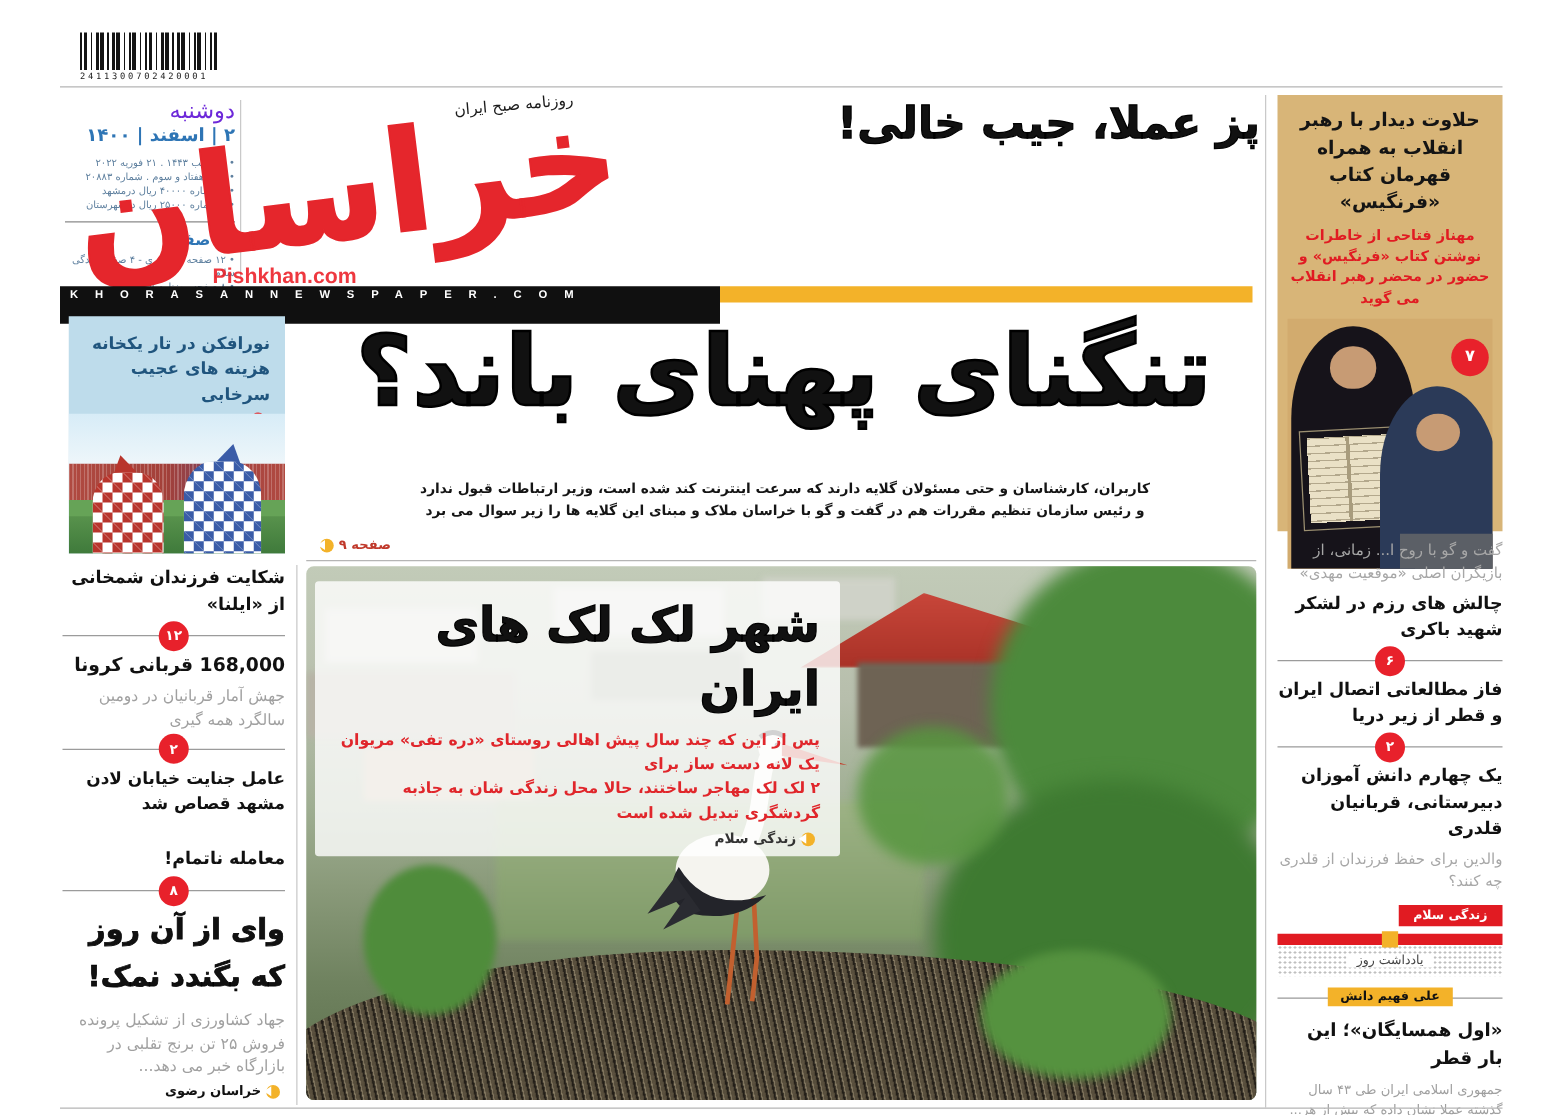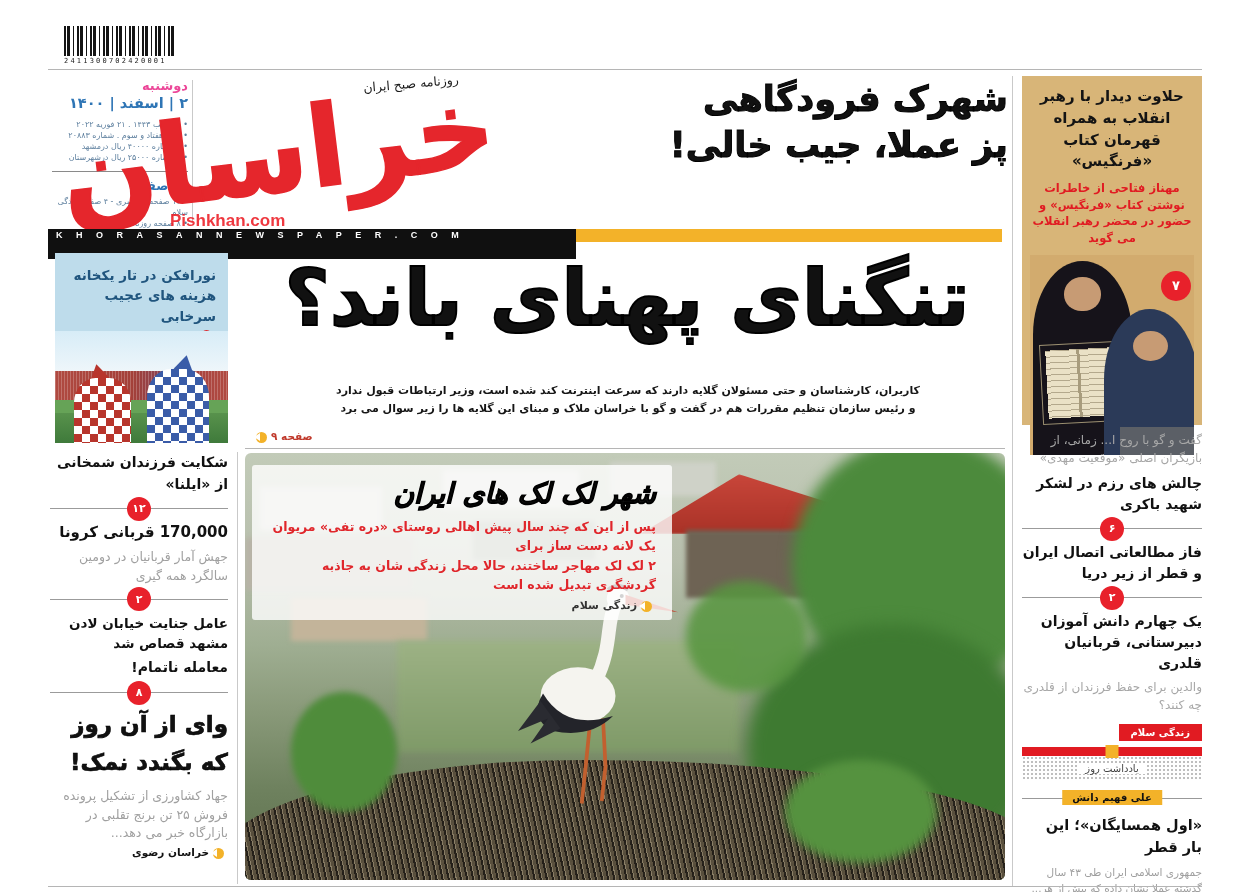--- a/index.html
+++ b/index.html
@@ -10,21 +10,21 @@
   .rule{background:#b5b5b5;height:1px;}
   .vrule{background:#c9c9c9;width:1px;}
 
   
   .barcode{left:64px;top:26px;width:112px;}
   .bars{height:30px;background:repeating-linear-gradient(90deg,#141414 0 2px,#fff 2px 3px,#141414 3px 6px,#fff 6px 9px,#141414 9px 10px,#fff 10px 13px);}
   .digits{font-family:"DejaVu Sans Mono",monospace;font-size:7px;letter-spacing:2.2px;color:#222;margin-top:1px;white-space:nowrap;}
 
   
   .dateblock{left:52px;top:78px;width:136px;}
-  .weekday{font-size:13px;font-weight:bold;color:#ec4899;}
+  .weekday{font-size:18px;font-weight:normal;color:#6d28d9;}
   .datefa{font-size:14.5px;font-weight:bold;color:#2e75b5;margin-top:2px;margin-bottom:8px;}
   .tiny{font-size:8px;color:#5d7f9e;line-height:11px;}
   .tiny::before{content:"• ";color:#5d7f9e;}
   .db-rule{border-top:1px solid #8a8a8a;margin:8px 0 6px;}
   .pagestitle{font-size:12.5px;font-weight:bold;color:#2e75b5;margin-bottom:3px;}
   .vrule-mast{left:192px;top:80px;height:142px;}
 
   
   .logo{left:196px;top:64px;width:300px;height:165px;color:#e5262c;font-size:112px;font-weight:bold;
         line-height:160px;text-align:center;transform:rotate(-7deg);-webkit-text-stroke:1.5px #e5262c;}
@@ -79,21 +79,21 @@
   .tree2{right:-4%;top:40%;width:38%;height:58%;background:#3e7a31;border-radius:50%;filter:blur(8px);}
   .tree3{right:26%;top:30%;width:16%;height:26%;background:#57963f;border-radius:50%;filter:blur(5px);opacity:.85;}
   .terrace{left:20%;top:44%;width:45%;height:26%;background:linear-gradient(180deg,#9db285,#7f9a68);filter:blur(3px);}
   .nest{left:-4%;bottom:-7%;width:108%;height:35%;border-radius:45% 55% 0 0/70% 60% 0 0;background-color:#57503f;
         background-image:repeating-linear-gradient(78deg,rgba(30,26,20,.85) 0 2px,rgba(150,138,112,.8) 2px 3px,rgba(90,80,62,.9) 3px 6px),
                          repeating-linear-gradient(-35deg,rgba(40,34,26,.5) 0 3px,rgba(120,108,86,.45) 3px 5px);}
   .shrub1{left:6%;bottom:16%;width:14%;height:28%;background:#4f8c3b;border-radius:50%;filter:blur(3px);}
   .shrub2{right:9%;bottom:4%;width:20%;height:24%;background:#55923f;border-radius:50%;filter:blur(4px);}
   .stork{left:268px;top:118px;width:175px;height:250px;}
   .overlay{left:7px;top:12px;width:420px;background:rgba(255,255,255,.8);padding:10px 16px 8px;box-sizing:border-box;border-radius:3px;}
-  .ov-h{font-size:28px;font-weight:bold;-webkit-text-stroke:1px #000;line-height:1.35;font-style:italic;}
+  .ov-h{font-size:38px;font-weight:bold;-webkit-text-stroke:1px #000;line-height:1.35;}
   .ov-lead{margin-top:4px;font-size:12.5px;font-weight:bold;color:#e0262b;line-height:1.55;}
   .ov-src{margin-top:5px;font-size:11px;font-weight:bold;color:#333;}
 
   
   .vrule-right{left:1012px;top:76px;height:810px;}
   .beige{left:1022px;top:76px;width:180px;height:349px;background:#d8b578;box-sizing:border-box;
          padding:10px 8px 8px;text-align:center;}
   .bb-h{font-size:15px;font-weight:bold;line-height:1.45;color:#141414;}
   .bb-sub{font-size:11.5px;font-weight:bold;color:#e11b22;line-height:1.45;margin-top:7px;}
   .bb-photo{margin-top:8px;height:200px;position:relative;background:#d2ab6e;overflow:hidden;}
@@ -181,21 +181,20 @@
   </div>
 
   <div class="abs vrule vrule-mast"></div>
 
   <div class="abs logo fa">خراسان</div>
   <div class="abs tagline fa">روزنامه صبح ایران</div>
   <div class="abs watermark">Pishkhan.com</div>
 
   <div class="abs top-story fa">
     <div class="ts-h">
-      <div>شهرک فرودگاهی</div>
       <div>پز عملا، جیب خالی!</div>
     </div>
   </div>
 
   <div class="abs strip-black">KHORASANNEWSPAPER.COM</div>
   <div class="abs strip-yellow"></div>
 
   <div class="abs main-h fa">تنگنای پهنای باند؟</div>
   <div class="abs main-lead fa">
     <div>کاربران، کارشناسان و حتی مسئولان گلایه دارند که سرعت اینترنت کند شده است، وزیر ارتباطات قبول ندارد</div>
@@ -308,27 +307,27 @@
       <div class="art fan fan-l"></div>
       <div class="art fan fan-r"></div>
     </div>
   </div>
 
   <div class="abs left-items fa">
     <div class="li-bold">شکایت فرزندان شمخانی از «ایلنا»</div>
     <div class="sep">
         <div class="badge">۱۲</div>
       </div>
-    <div class="li-bold15">170,000 قربانی کرونا</div>
+    <div class="li-bold15">168,000 قربانی کرونا</div>
     <div class="li-sub">جهش آمار قربانیان در دومین سالگرد همه گیری</div>
     <div class="sep">
         <div class="badge">۲</div>
       </div>
     <div class="li-med">عامل جنایت خیابان لادن مشهد قصاص شد</div>
-    <div class="li-bold" style="margin-top:4px;">معامله ناتمام!</div>
+    <div class="li-bold" style="margin-top:24px;">معامله ناتمام!</div>
     <div class="sep">
         <div class="badge">۸</div>
       </div>
     <div class="li-big">
       <div>وای از آن روز</div>
       <div>که بگندد نمک!</div>
     </div>
     <div class="li-sub">
       <span>جهاد کشاورزی از تشکیل پرونده فروش ۲۵ تن برنج تقلبی در بازارگاه خبر می دهد...</span>
       <span class="pageref-black"><span class="pac"></span><span>خراسان رضوی</span></span>

